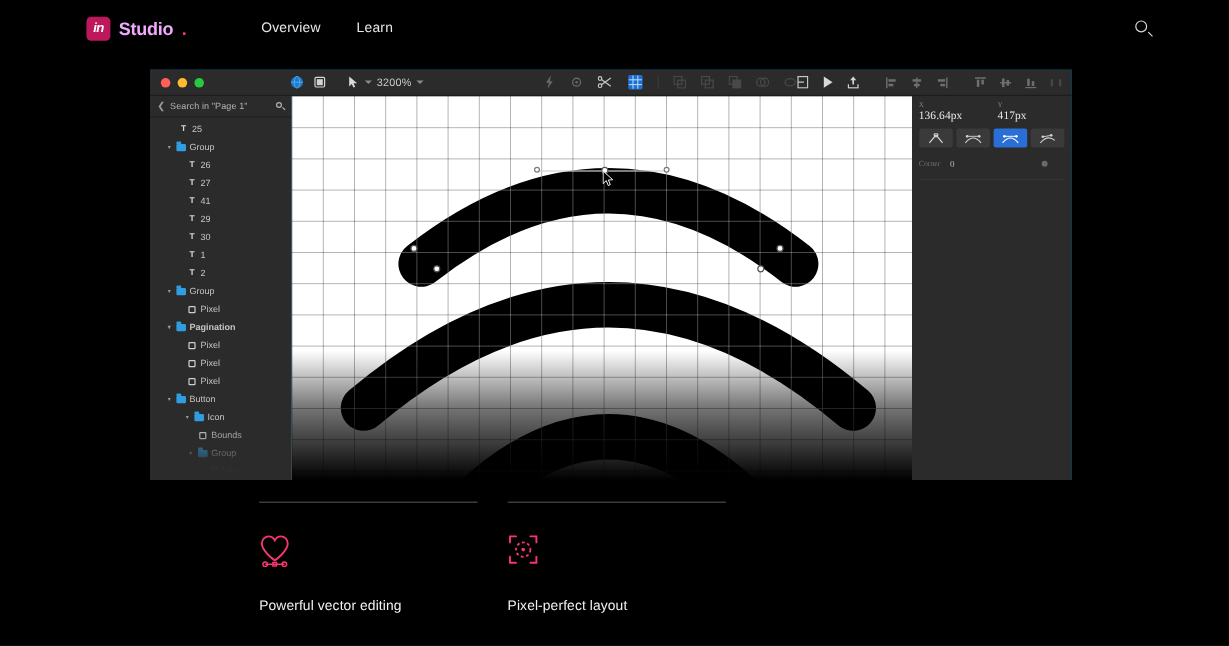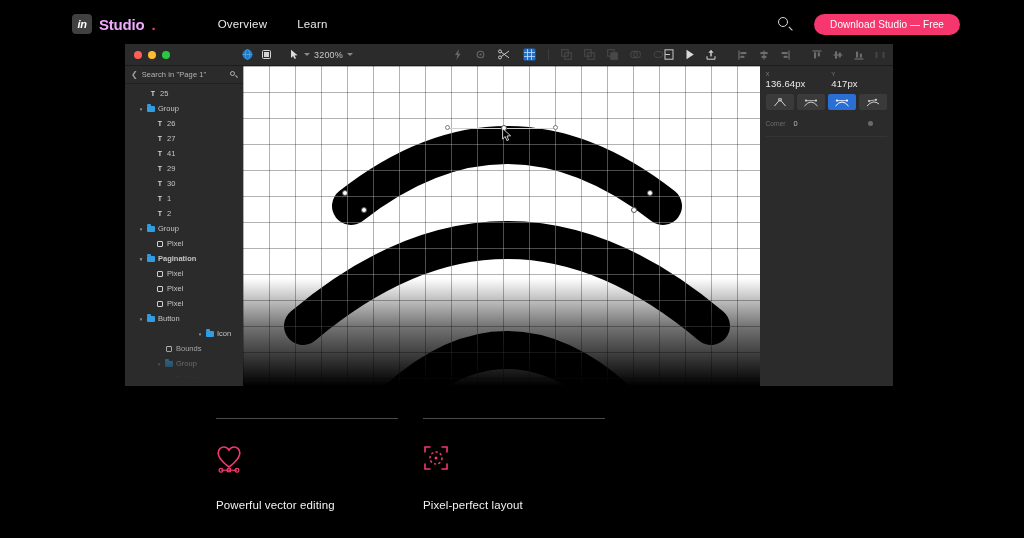--- a/index.html
+++ b/index.html
@@ -38,21 +38,21 @@
     transform: rotate(45deg); bottom: 2px; right: -1px;
   }
   .cta {
     height: 21px; padding: 0 16px; border-radius: 11px; border: none;
     color: #fff; font-size: 10px; font-family: "Liberation Sans", sans-serif;
     letter-spacing: 0.1px; cursor: pointer; white-space: nowrap;
   }
 
   
   .app-window {
-    position: absolute; left: 125px; top: 44px; width: 768px; height: 342px;
+    position: absolute; left: 125px; top: 58px; width: 768px; height: 342px;
     background: #0369a1; overflow: hidden;
   }
   .app-toolbar {
     position: relative; height: 22px; background: #2b2b2b;
     display: flex; align-items: center; border-bottom: 1px solid #1c1c1c;
   }
   .traffic { display: flex; gap: 6px; padding-left: 9px; align-items: center; }
   .tl { width: 8px; height: 8px; border-radius: 50%; }
   .tb-left-icons { margin-left: 72px; display: flex; align-items: center; gap: 8px; }
   .ico { opacity: 0.55; display: block; }
@@ -119,21 +119,21 @@
     position: absolute; width: 5px; height: 5px; border-radius: 50%;
     background: #fff; border: 1px solid #7a7a7a;
   }
   .anchor {
     position: absolute; width: 6px; height: 6px; border-radius: 50%;
     background: #fff; border: 1.2px solid #555;
   }
   .cursor-arrow { position: absolute; width: 10px; height: 14px; }
 
   
-  .inspector { width: 136px; background: #2b2b2b; padding: 5px 6px 0 6px; }
+  .inspector { width: 136px; background: #2b2b2b; padding: 5px 6px 0 6px; font-family: Liberation Serif, serif; }
   .xy-row { display: flex; gap: 10px; margin-bottom: 5px; }
   .field { flex: 1; }
   .field-lbl { color: #7d7d7d; font-size: 6px; letter-spacing: 0.3px; margin-bottom: 1px; }
   .field-val { color: #eaeaea; font-size: 9.5px; letter-spacing: 0.1px; }
   .pt-row { display: flex; gap: 3px; margin-bottom: 6px; }
   .pt-btn {
     flex: 1; height: 16px; border-radius: 2px; background: #3a3a3a;
     display: flex; align-items: center; justify-content: center; cursor: pointer;
   }
   .pt-btn.sel { background: #2a6fd6; }
@@ -154,38 +154,37 @@
   .feat-icon { height: 30px; margin-bottom: 24px; display: flex; align-items: flex-start; }
   .feat-label { color: #f2f2f2; font-size: 11.5px; letter-spacing: 0.1px; }
 </style>
 </head>
 <body>
 
 <div class="page">
 
   <div class="site-header">
     <div class="logo-wrap">
-      <div class="logo-mark" style="background: #404040;">
+      <div class="logo-mark" style="background: #be185d;">
         <span>in</span>
       </div>
       <span class="logo-text">Studio</span>
       <span class="logo-dot" style="color: rgb(245, 55, 110);">.</span>
     </div>
 
     <div class="nav">
       <span class="nav-item">Overview</span>
       <span class="nav-item">Learn</span>
     </div>
 
     <div class="header-right">
       <div class="search-btn">
         <div class="ring"></div>
         <div class="handle"></div>
       </div>
-      <button class="cta" style="background: rgb(245, 55, 110);">Download Studio — Free</button>
     </div>
   </div>
 
   <div class="app-window">
 
     <div class="app-toolbar">
       <div class="traffic">
         <div class="tl" style="background:#ff5f57"></div>
         <div class="tl" style="background:#febc2e"></div>
         <div class="tl" style="background:#28c840"></div>
@@ -427,21 +426,21 @@
               </span>
               <span>Pixel</span>
             </div>
             <div class="layer-row" style="padding-left: 13px;">
               <span class="disc">▾</span>
               <span class="layer-icon">
                 <span class="folder" style="background: rgb(47, 157, 224);"></span>
               </span>
               <span>Button</span>
             </div>
-            <div class="layer-row" style="padding-left: 28px; margin-left: 44px;">
+            <div class="layer-row" style="padding-left: 28px;">
               <span class="disc">▾</span>
               <span class="layer-icon">
                 <span class="folder" style="background: rgb(47, 157, 224);"></span>
               </span>
               <span>Icon</span>
             </div>
             <div class="layer-row" style="padding-left: 31px;">
               <span class="disc"></span>
               <span class="layer-icon">
                 <span class="pixbox"></span>

